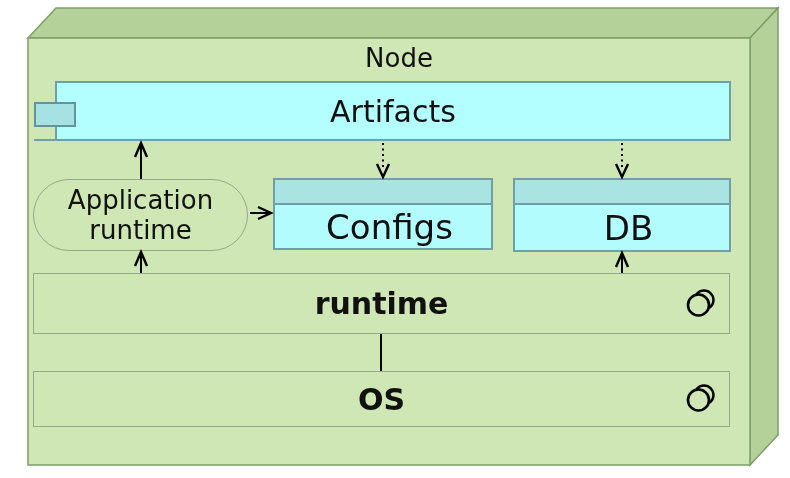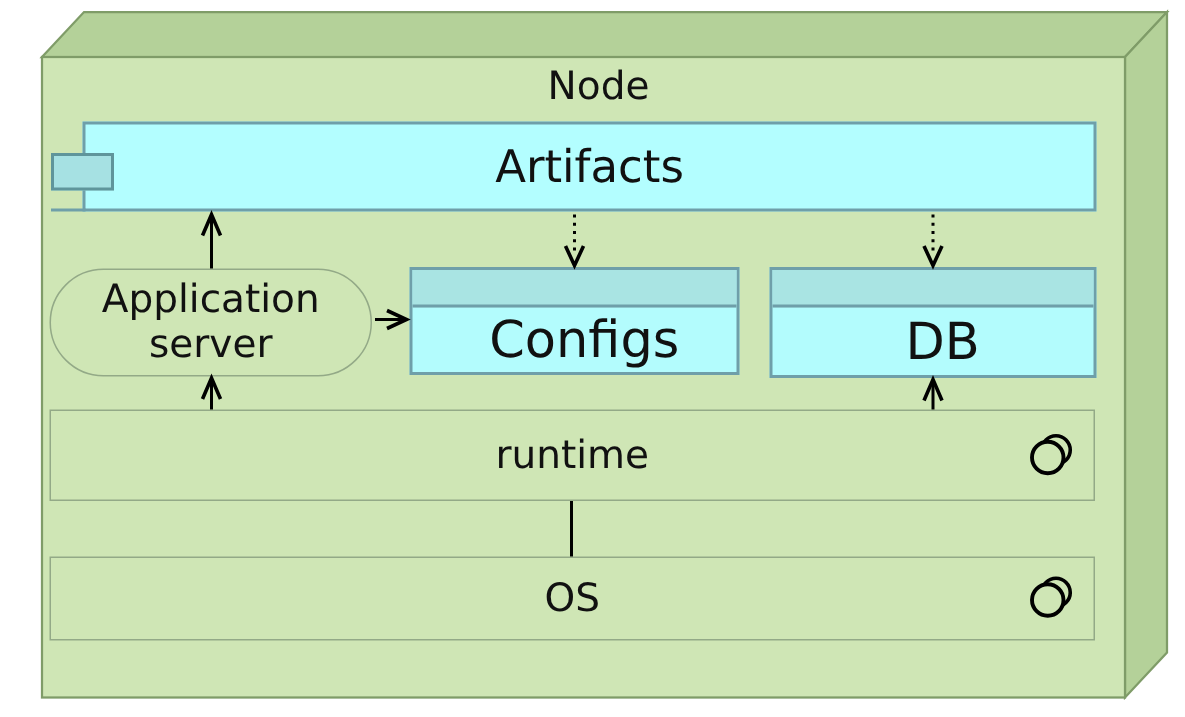--- a/index.html
+++ b/index.html
@@ -33,21 +33,21 @@
     background:#a9e4e3;border-bottom:2px solid #6f9fa9;
   }
   .cyan-box .bdy{
     position:absolute;left:0;top:25px;right:0;bottom:0;
     display:flex;align-items:center;justify-content:center;font-size:34px;padding-left:13px;
   }
   .configs-box{left:273px;top:178px;width:220px;height:72px;}
   .db-box{left:513px;top:178px;width:218px;height:74px;}
 
   .env-box{
-    background:#cfe6b5;border:1.5px solid #93a987;font-size:26px;
+    background:#cfe6b5;border:1.5px solid #93a987;font-size:30px;font-weight:bold;
   }
   .runtime-box{left:33px;top:273px;width:697px;height:61px;}
   .os-box{left:33px;top:371px;width:697px;height:56px;}
   .env-icon{position:absolute;right:12px;top:50%;margin-top:-16px;width:32px;height:32px;}
 </style>
 </head>
 <body>
 
 <div class="stage">
 
@@ -58,21 +58,21 @@
   </svg>
 
   <div class="abs lbl node-title">Node</div>
 
   <div class="abs lbl artifact-box">
     <span>Artifacts</span>
   </div>
   <div class="abs artifact-port"></div>
 
   <div class="abs lbl stadium">
-    <span>Application server</span>
+    <span>Application runtime</span>
   </div>
 
   <div class="abs cyan-box configs-box">
     <div class="hdr"></div>
     <div class="bdy">Configs</div>
   </div>
 
   <div class="abs cyan-box db-box">
     <div class="hdr"></div>
     <div class="bdy">DB</div>

